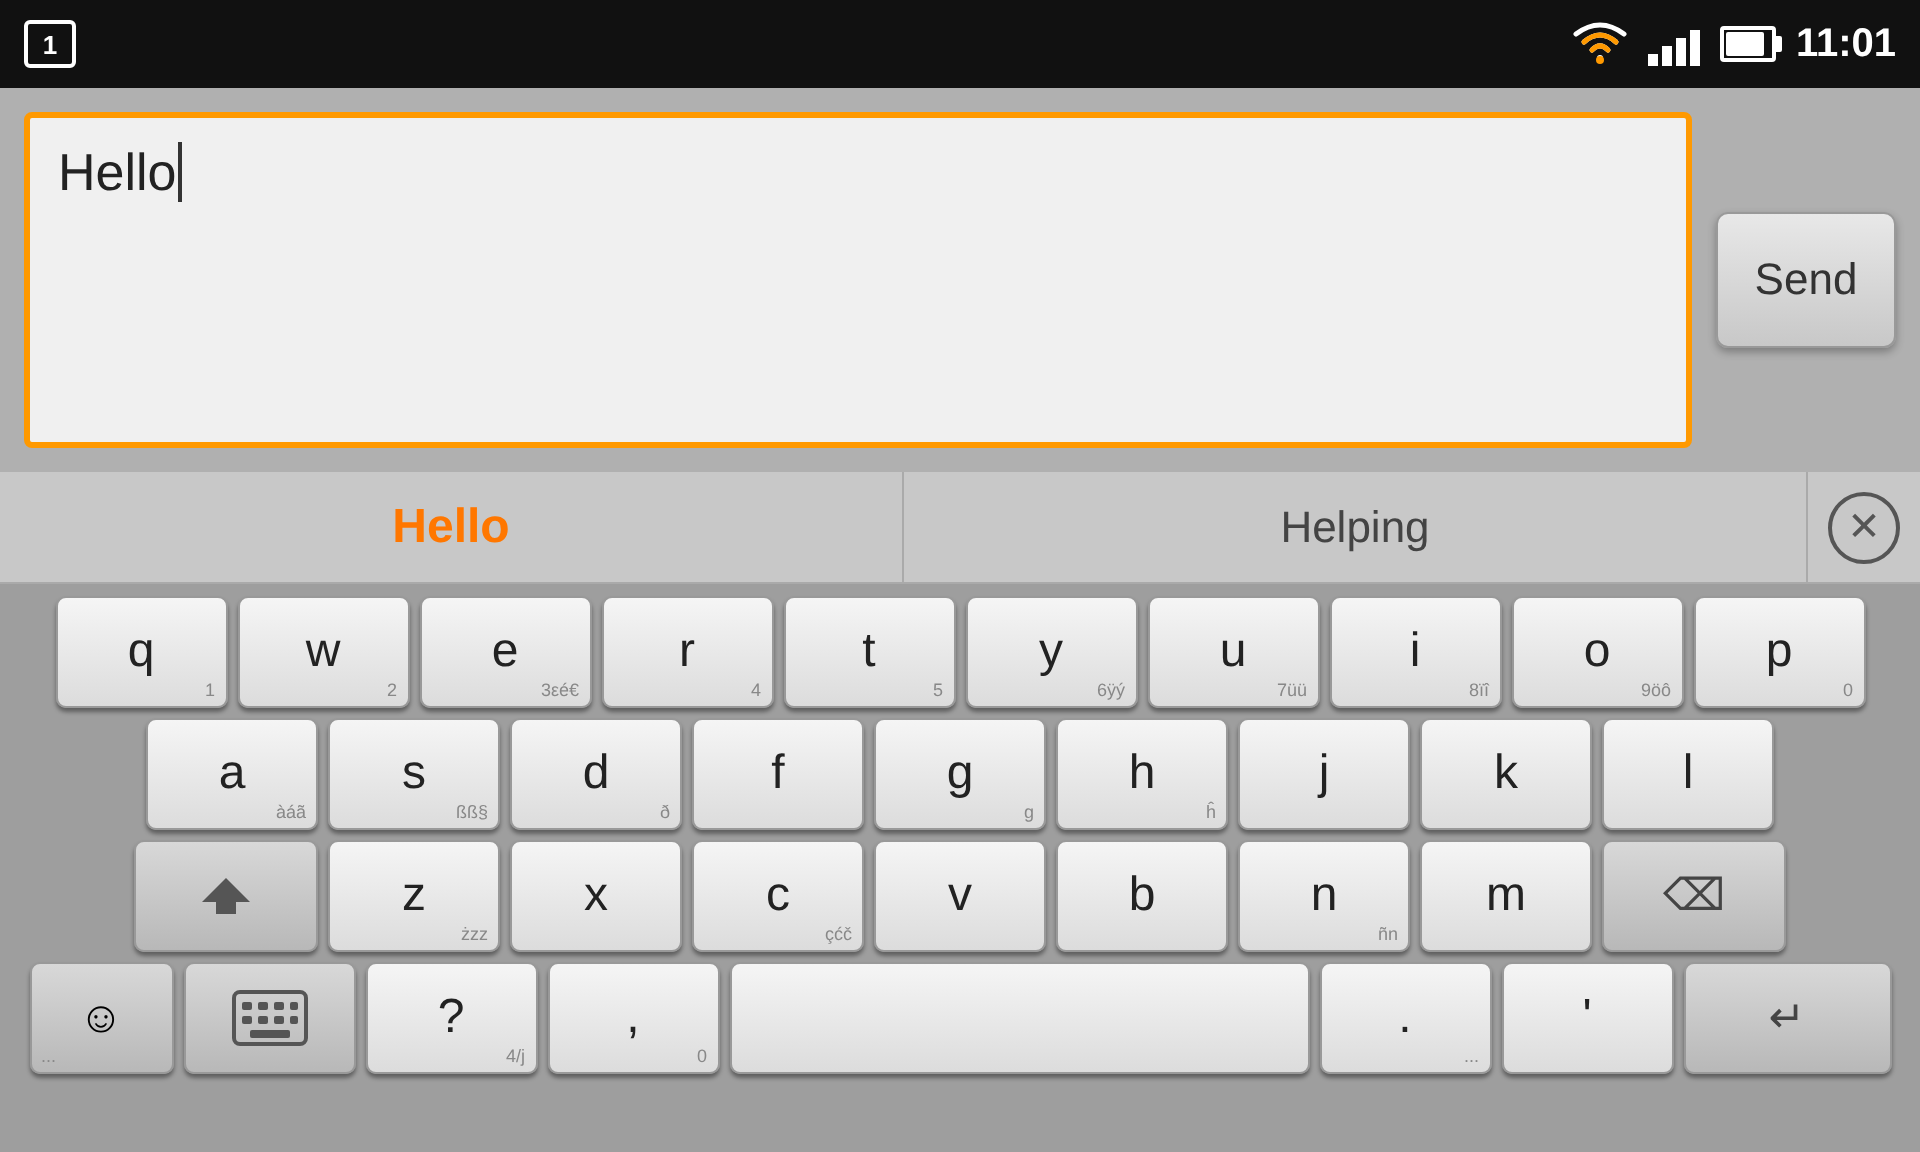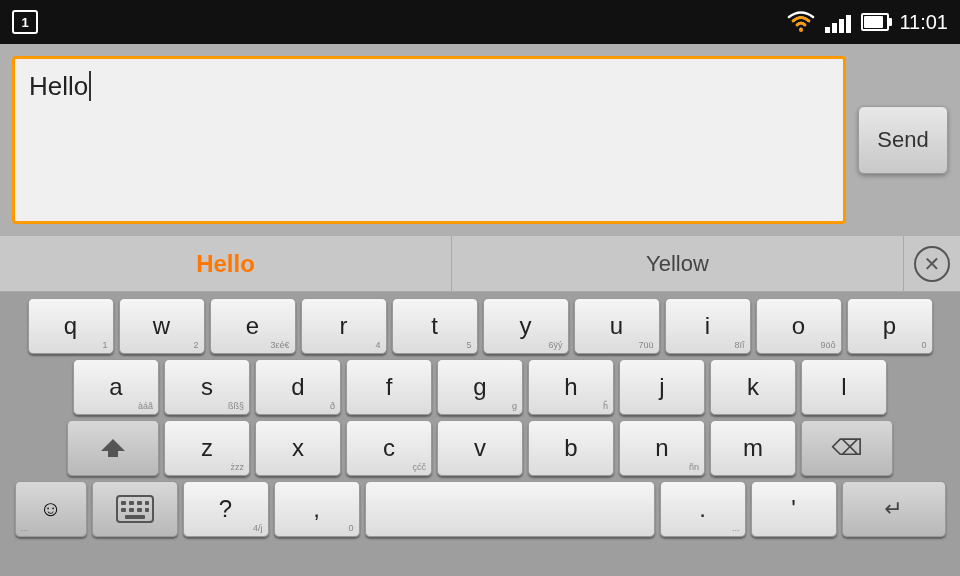--- a/index.html
+++ b/index.html
@@ -40,21 +40,21 @@
       font-weight: bold;
     }
     .status-right {
       display: flex;
       align-items: center;
       gap: 10px;
     }
     .status-time {
       color: white;
       font-size: 20px;
-      font-weight: normal;
+      font-weight: bold;
     }
     
     .wifi-icon {
       width: 28px;
       height: 22px;
     }
     
     .signal-icon {
       display: flex;
       align-items: flex-end;
@@ -289,21 +289,21 @@
 <div id="main-area">
   <div id="text-input-box">
     <span>Hello</span>
       <span class="cursor"></span>
   </div>
   <button id="send-button">Send</button>
 </div>
 
 <div id="suggestions-bar">
   <div class="suggestion-item active">Hello</div>
-  <div class="suggestion-item">Yellow</div>
+  <div class="suggestion-item">Helping</div>
   <div class="suggestion-close">
     <div class="close-circle">✕</div>
   </div>
 </div>
 
 <div id="keyboard">
 
   <div class="key-row">
     <div class="key key-normal">
         <span class="key-main">q</span>

